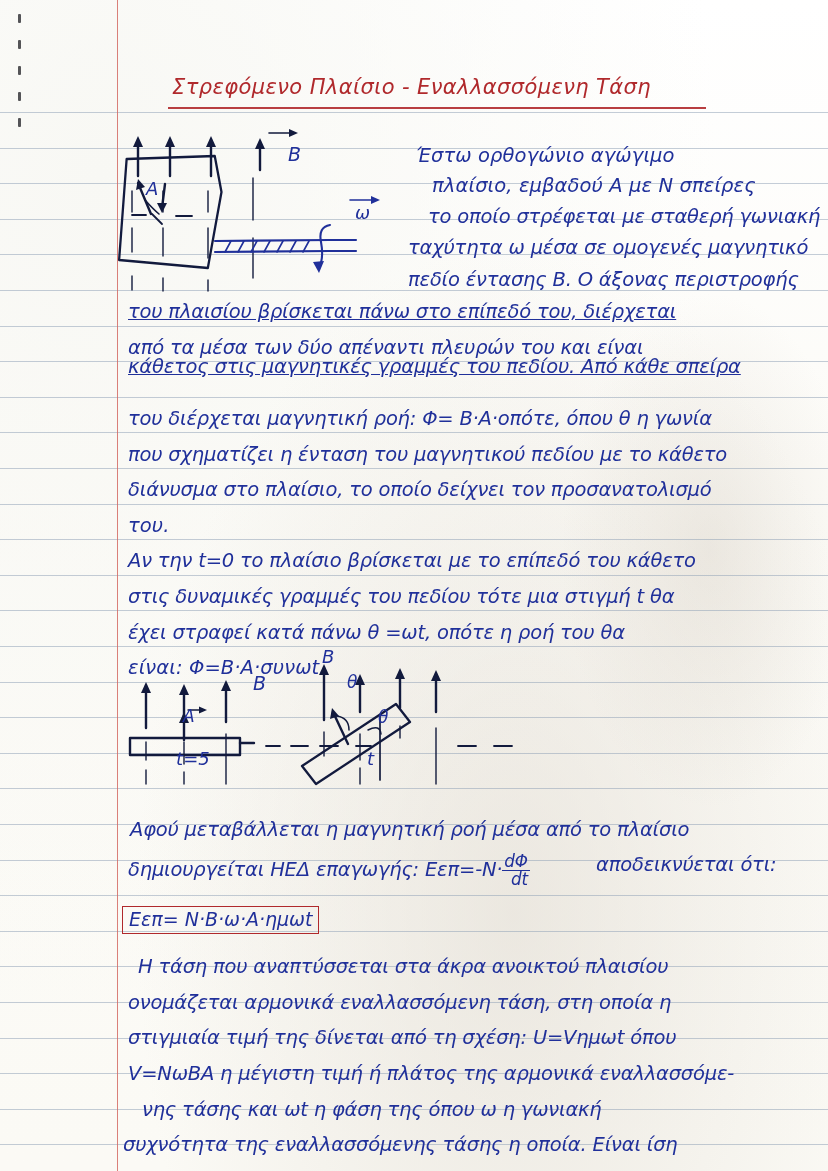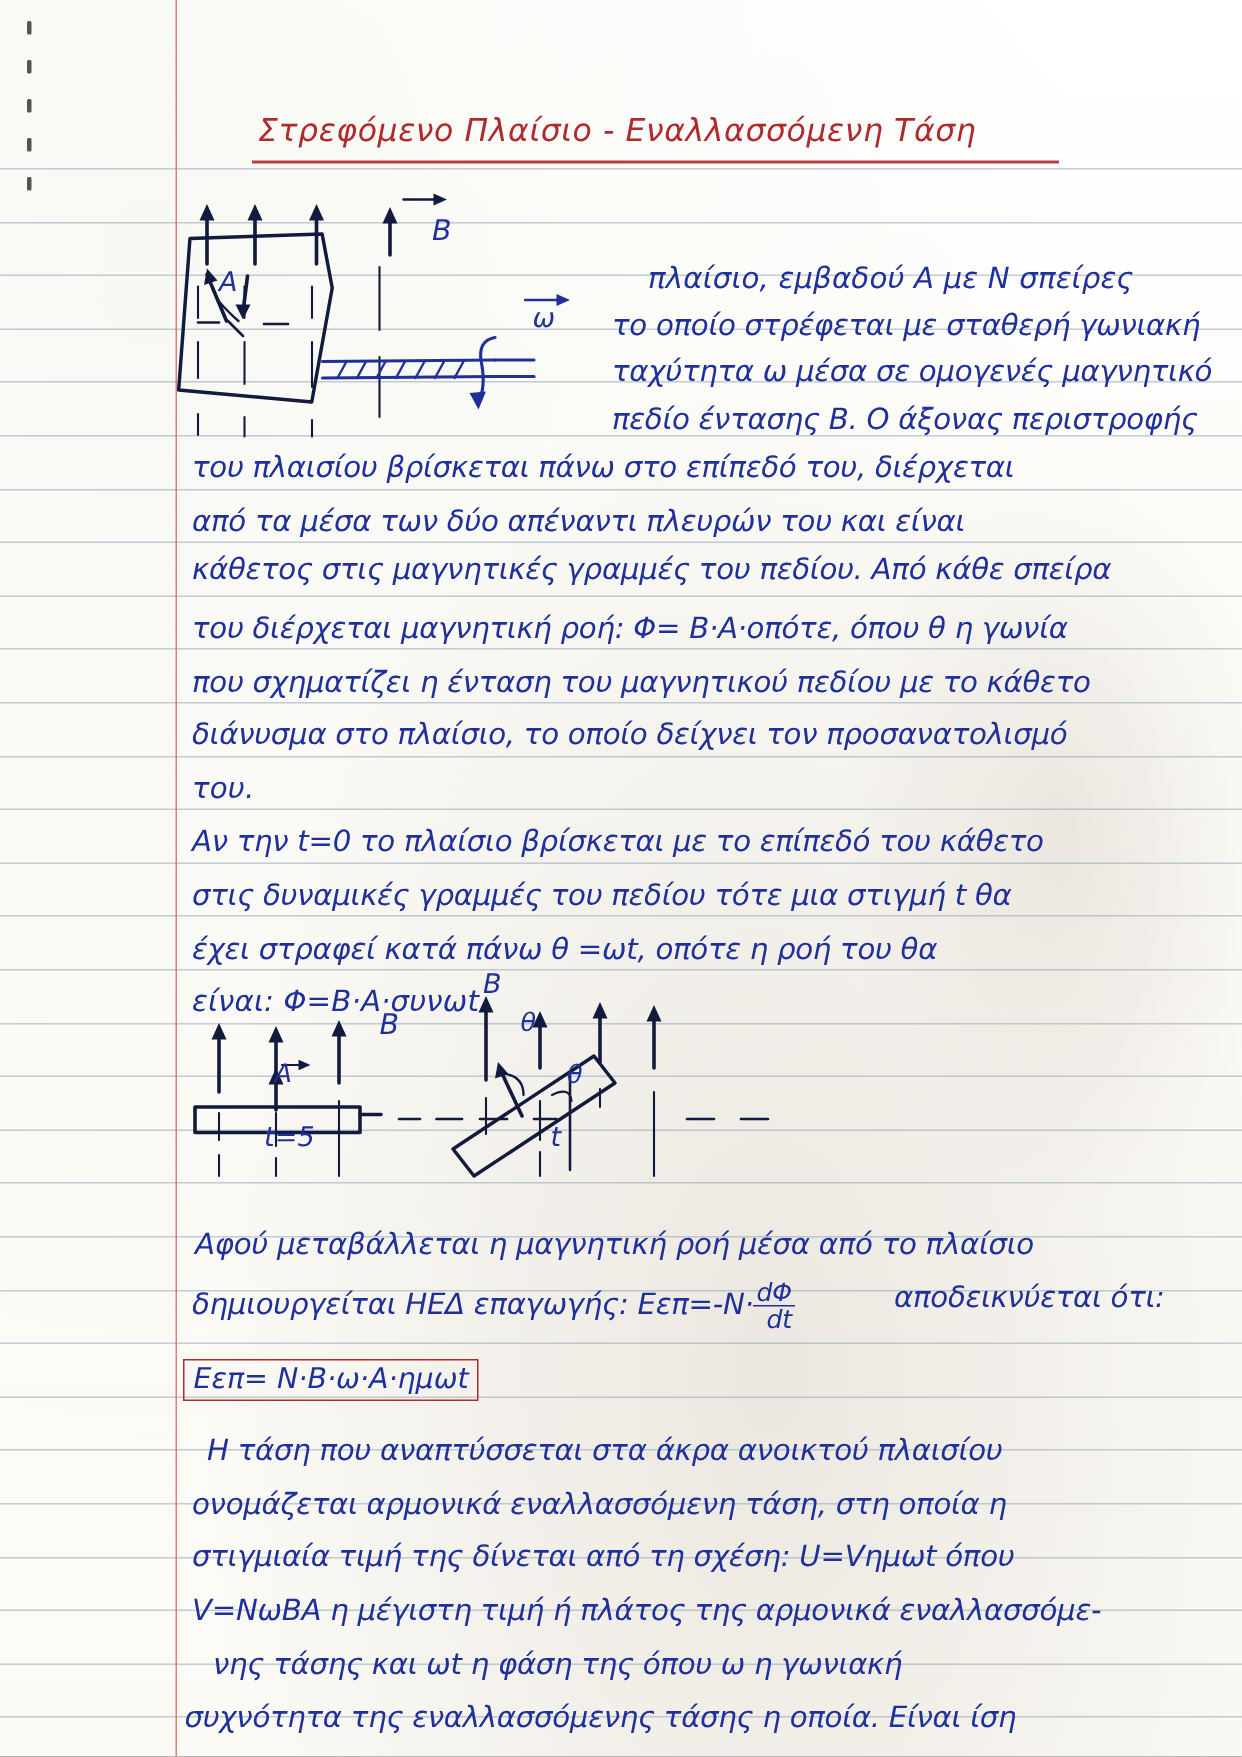--- a/index.html
+++ b/index.html
@@ -217,27 +217,28 @@
       <g>
         <path class="stroke-dk" d="M151,5 L176,5" style="stroke-width:1.6"></path>
         <path class="filldk" d="M180,5 l-9,-4 l0,8 z"></path>
       </g>
     </svg>
   </div>
   <div class="veclabel" style="left:288px;top:143px;font-size:19px;">B</div>
   <div class="veclabel" style="left:146px;top:178px;font-size:18px;">A</div>
   <div class="veclabel" style="left:355px;top:202px;font-size:18px;">ω</div>
 
+  <div class="ink hw body-line" style="left:416px;top:144px;">Έστω ορθογώνιο αγώγιμο</div>
   <div class="ink hw body-line" style="left:432px;top:174px;">πλαίσιο, εμβαδού Α με Ν σπείρες</div>
-  <div class="ink hw body-line tight" style="left:408px;top:205px;">το οποίο στρέφεται με σταθερή γωνιακή</div>
+  <div class="ink hw body-line tight" style="left:428px;top:205px;">το οποίο στρέφεται με σταθερή γωνιακή</div>
   <div class="ink hw body-line tight" style="left:408px;top:236px;">ταχύτητα ω μέσα σε ομογενές μαγνητικό</div>
   <div class="ink hw body-line tight" style="left:408px;top:268px;">πεδίο έντασης Β. Ο άξονας περιστροφής</div>
-  <div class="ink hw body-line tight" style="left:128px;top:300px;">του πλαισίου βρίσκεται πάνω στο επίπεδό του, διέρχεται</div>
+  <div class="ink hw body-line tight" style="left:128px;top:300px;text-decoration:underline;">του πλαισίου βρίσκεται πάνω στο επίπεδό του, διέρχεται</div>
   <div class="ink hw body-line tight" style="left:128px;top:336px;">από τα μέσα των δύο απέναντι πλευρών του και είναι</div>
-  <div class="ink hw body-line tight" style="left:128px;top:368px;">κάθετος στις μαγνητικές γραμμές του πεδίου. Από κάθε σπείρα</div>
+  <div class="ink hw body-line tight" style="left:128px;top:355px;text-decoration:underline;">κάθετος στις μαγνητικές γραμμές του πεδίου. Από κάθε σπείρα</div>
   <div class="ink hw body-line tight" style="left:128px;top:407px;">του διέρχεται μαγνητική ροή: Φ= Β·Α·οπότε, όπου θ η γωνία</div>
   <div class="ink hw body-line tight" style="left:128px;top:443px;">που σχηματίζει η ένταση του μαγνητικού πεδίου με το κάθετο</div>
   <div class="ink hw body-line tight" style="left:128px;top:478px;">διάνυσμα στο πλαίσιο, το οποίο δείχνει τον προσανατολισμό</div>
   <div class="ink hw body-line" style="left:128px;top:514px;text-align:center;">του.</div>
 
   <div class="ink hw body-line tight" style="left:128px;top:549px;">Αν την t=0 το πλαίσιο βρίσκεται με το επίπεδό του κάθετο</div>
   <div class="ink hw body-line tight" style="left:128px;top:585px;">στις δυναμικές γραμμές του πεδίου τότε μια στιγμή t θα</div>
   <div class="ink hw body-line tight" style="left:128px;top:621px;">έχει στραφεί κατά πάνω θ =ωt, οπότε η ροή του θα</div>
   <div class="ink hw body-line" style="left:128px;top:656px;">είναι: Φ=Β·Α·συνωt.</div>
 

